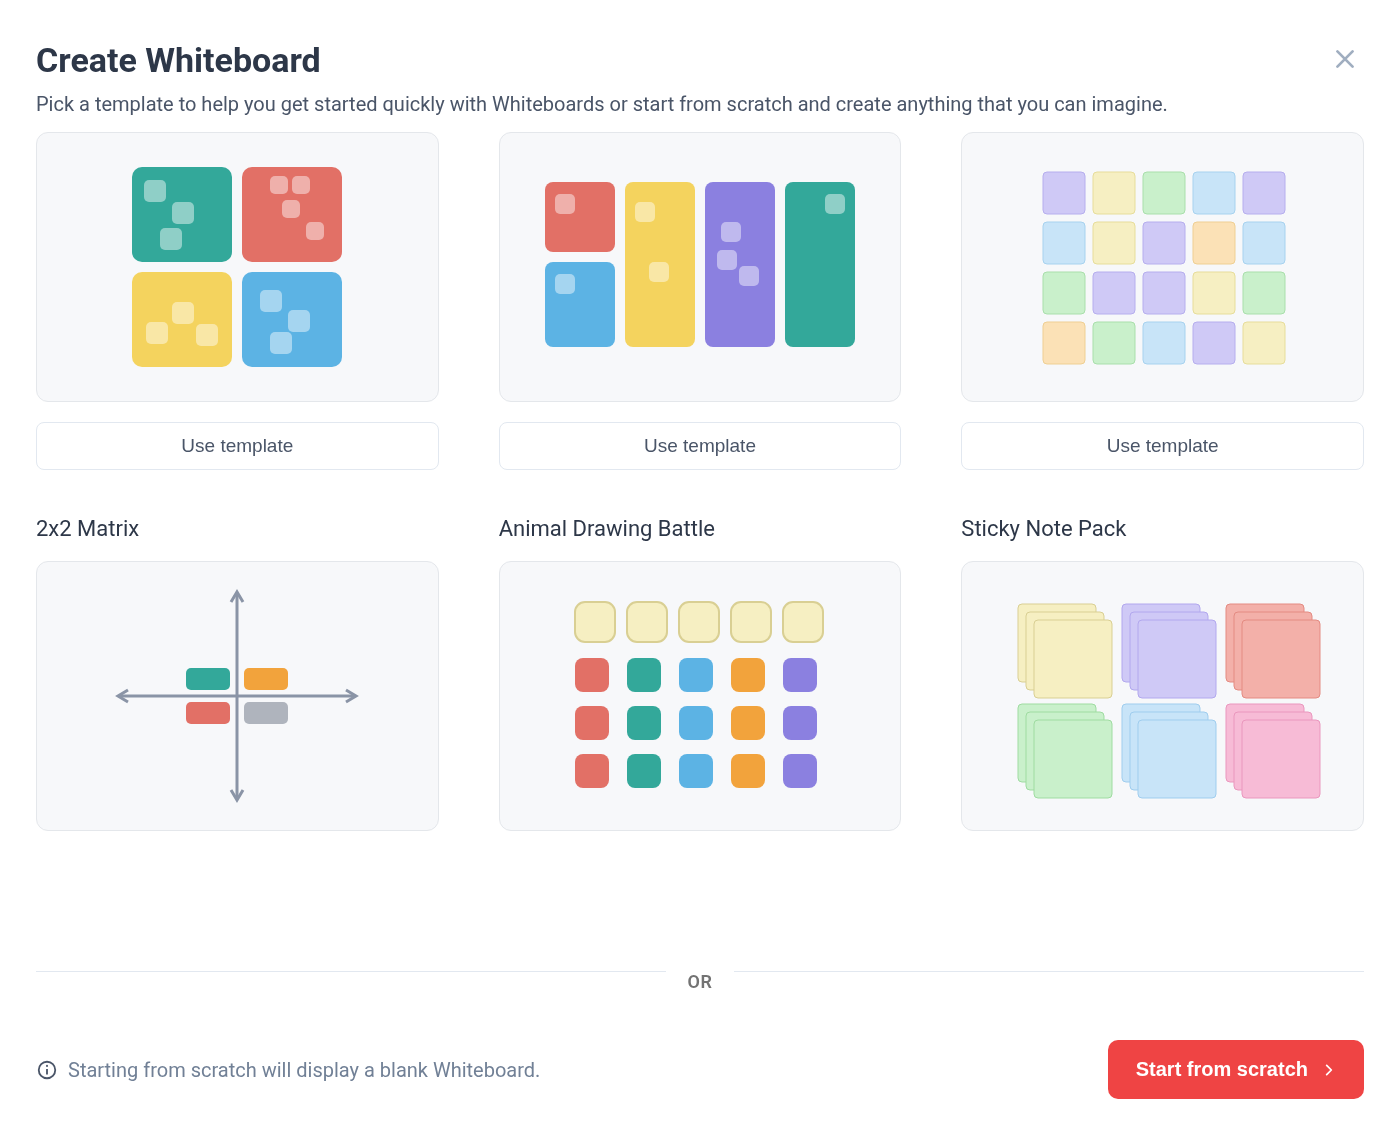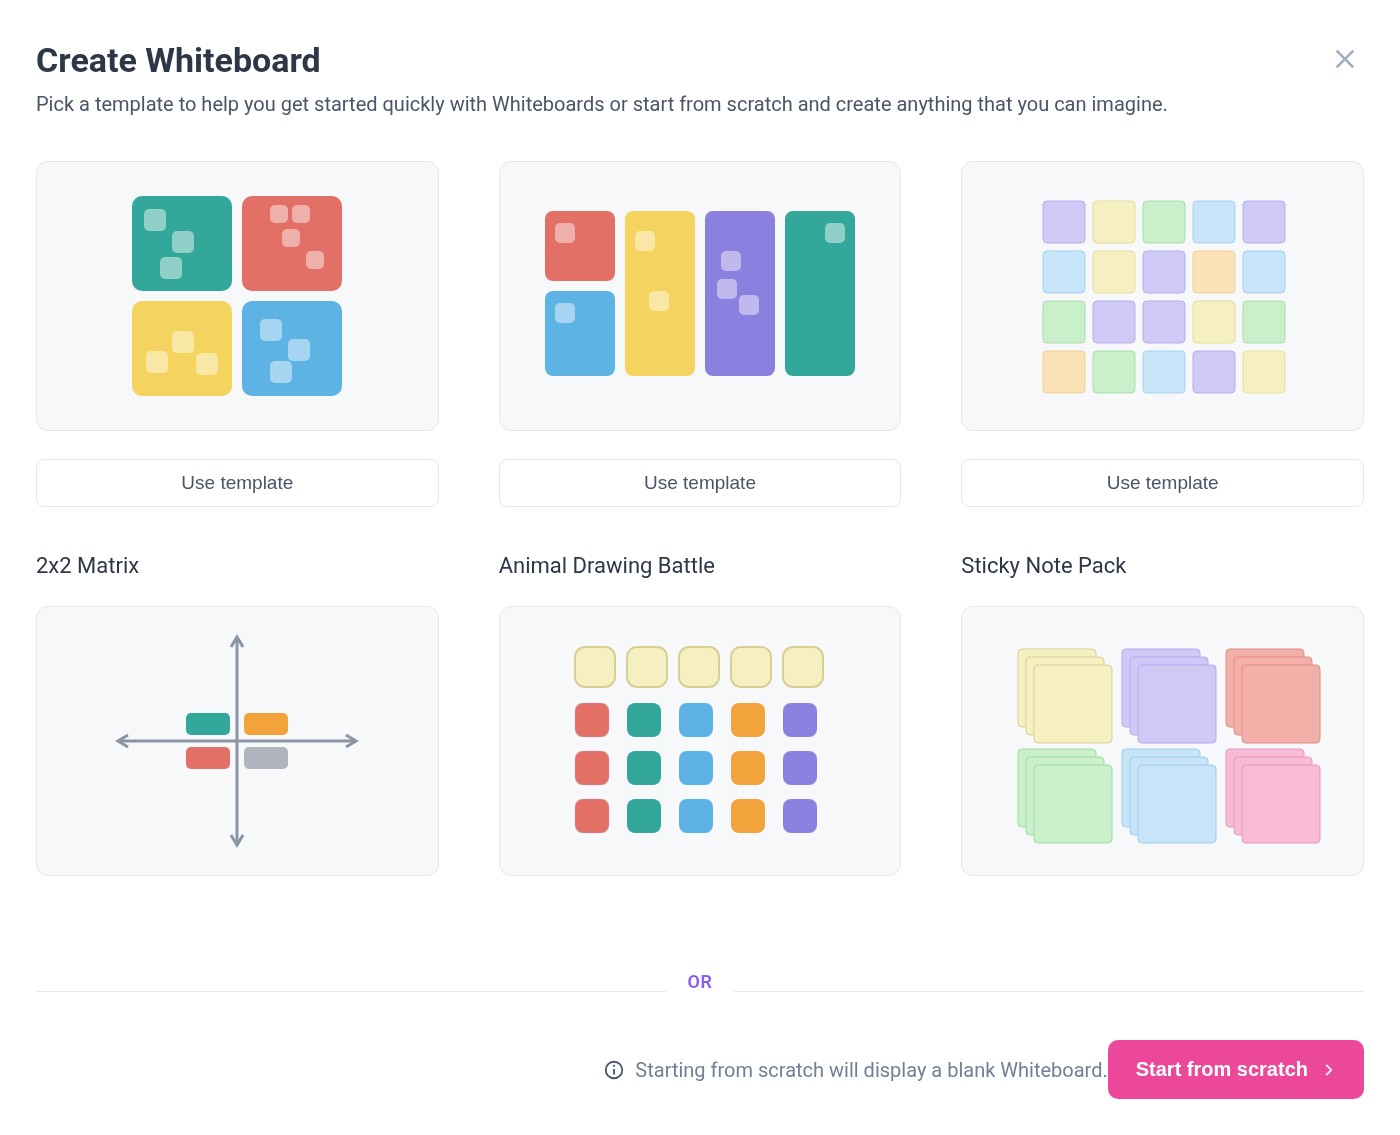--- a/index.html
+++ b/index.html
@@ -1,37 +1,37 @@
 <!DOCTYPE html>
 <html><head>
 <meta charset="utf-8">
 <style>
   * { box-sizing: border-box; }
   html, body { margin:0; padding:0; font-family: -apple-system, BlinkMacSystemFont, "Segoe UI", Roboto, Arial, sans-serif; color:#2d3748; background:#fff; }
   .modal { width:1400px; min-height:1135px; padding:40px 36px 36px 36px; position:relative; display:flex; flex-direction:column; }
   .header { position:relative; }
   .title { font-size:34px; font-weight:700; margin:0 0 12px 0; color:#2d3748;}
-  .subtitle { font-size:20px; color:#4a5568; margin:0 0 45px 0; font-weight:400;}
+  .subtitle { font-size:20px; color:#4a5568; margin:0 0 16px 0; font-weight:400;}
   .close { position:absolute; top:6px; right:6px; cursor:pointer; }
   .close svg { stroke:#a0aec0; }
   .grid { display:grid; grid-template-columns: repeat(3, 1fr); column-gap:60px; row-gap:22px; }
   .card { background:#f7f8fa; border:1px solid #e4e7eb; border-radius:12px; height:270px; display:flex; align-items:center; justify-content:center; }
   .tpl-btn { display:inline-block; padding:12px 18px; border:1px solid #e2e8f0; border-radius:8px; font-size:19px; color:#4a5568; background:#fff; cursor:pointer; }
   .tpl-title { font-size:22px; font-weight:400; color:#2d3748; margin-top:24px;}
   .spacer { flex:1 1 auto; }
-  .or-row { display:flex; align-items:flex-end; margin:56px 0 48px 0; color:#8b5cf6;}
+  .or-row { display:flex; align-items:flex-start; margin:56px 0 48px 0; color:#737373;}
   .or-line { flex:1; height:1px; background:#e2e8f0; }
   .or-text { padding:0 22px; font-size:18px; font-weight:600; letter-spacing:.5px;}
-  .footer { display:flex; align-items:center; justify-content:flex-end; }
+  .footer { display:flex; align-items:center; justify-content:space-between; }
   .hint { display:flex; align-items:center; gap:10px; color:#718096; font-size:20px;}
   .info-icon { width:22px; height:22px; }
-  .primary { background:#ec4899; color:#fff; border:none; border-radius:10px; padding:18px 28px; font-size:20px; font-weight:600; display:flex; align-items:center; gap:14px; cursor:pointer;}
+  .primary { background:#ef4444; color:#fff; border:none; border-radius:10px; padding:18px 28px; font-size:20px; font-weight:600; display:flex; align-items:center; gap:14px; cursor:pointer;}
   .primary svg { stroke:#fff; }
   svg { display:block; }
-  .col { display:flex; flex-direction:column; gap:28px;}
+  .col { display:flex; flex-direction:column; gap:20px;}
 </style>
 </head>
 <body>
 
 <div class="modal">
 
   <div class="header">
     <h1 class="title">Create Whiteboard</h1>
     <p class="subtitle">Pick a template to help you get started quickly with Whiteboards or start from scratch and create anything that you can imagine.</p>
     <div class="close">

